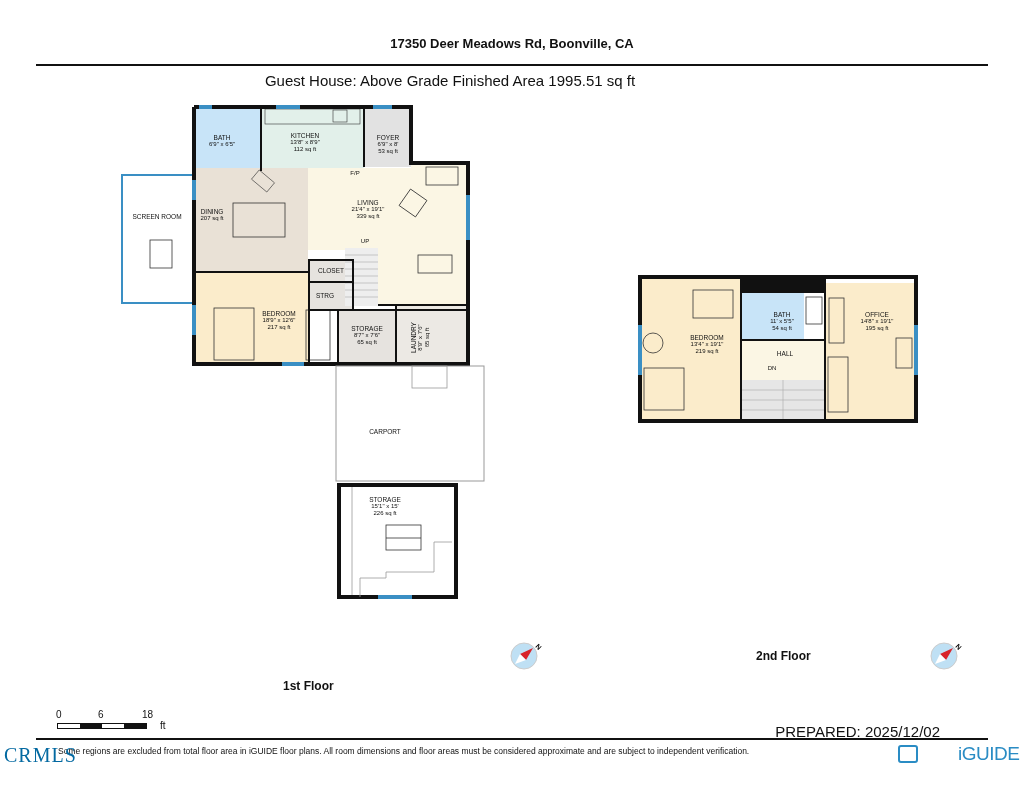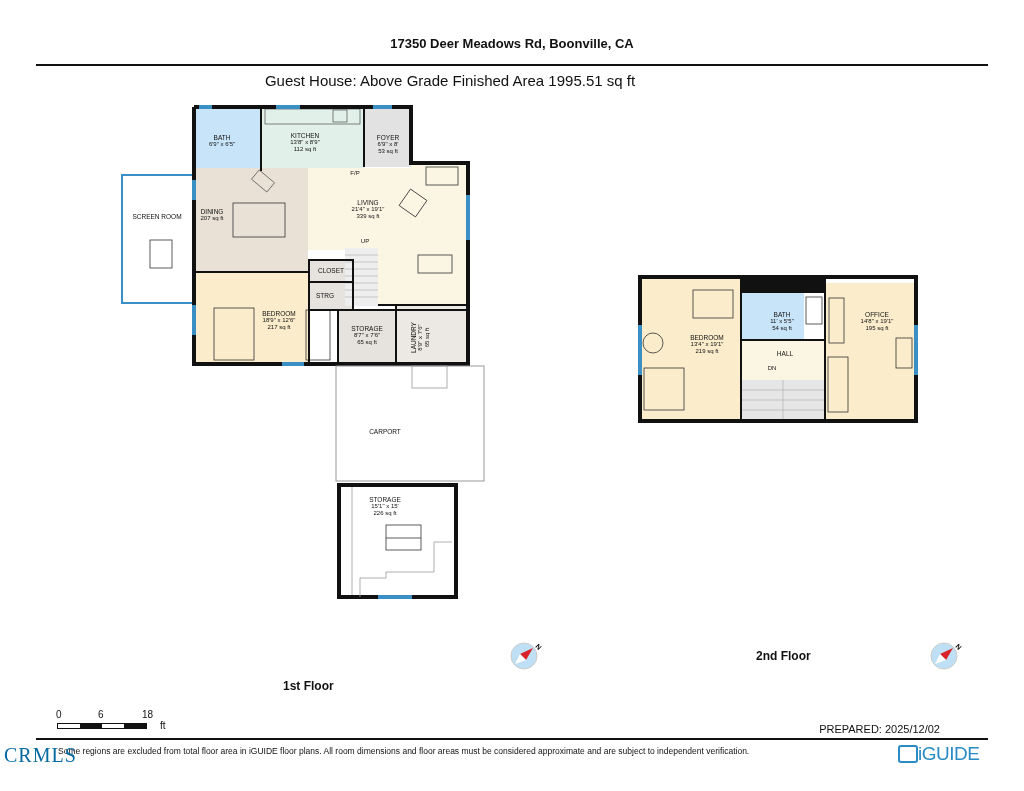--- a/index.html
+++ b/index.html
@@ -6,21 +6,21 @@
   body{width:1024px;height:791px;position:relative;overflow:hidden;font-family:"Liberation Sans",sans-serif;color:#111;}
   .abs{position:absolute;}
   .title{left:0;width:1024px;top:36px;text-align:center;font-weight:bold;font-size:13px;}
   .rule{left:36px;width:952px;height:2px;background:#111;}
   .subtitle{left:0;width:900px;top:72px;text-align:center;font-size:15px;}
   .room-label{position:absolute;text-align:center;font-size:6px;line-height:7px;font-weight:normal;color:#111;}
   .room-label b{font-weight:normal;display:block;font-size:6.5px;}
   .floor-label{font-weight:bold;font-size:12px;text-align:right;}
   .scale-txt{font-size:10px;}
   .disclaimer{left:58px;top:746px;font-size:8.5px;}
-  .prepared{right:84px;top:723px;font-size:11px;padding-left:16px;}
+  .prepared{right:84px;top:723px;font-size:15px;padding-left:16px;}
   .iguide{left:900px;top:743px;font-size:19px;color:#2a8cc4;font-weight:normal;letter-spacing:-0.5px;}
   .crmls{left:4px;top:744px;font-family:"Liberation Serif",serif;font-size:20px;color:#0369a1;letter-spacing:1px;}
 </style>
 </head>
 <body>
 
 <div class="abs title">17350 Deer Meadows Rd, Boonville, CA</div>
 <div class="abs rule" style="top:64px;"></div>
 <div class="abs subtitle">Guest House: Above Grade Finished Area 1995.51 sq ft</div>
 
@@ -208,13 +208,13 @@
 <div class="abs scale-txt" style="left:142px;top:709px;">18</div>
 <div class="abs" style="left:57px;top:723px;width:88px;height:4px;border:1px solid #111;background:linear-gradient(90deg,#fff 0 25%,#111 25% 50%,#fff 50% 75%,#111 75% 100%);"></div>
 <div class="abs scale-txt" style="left:160px;top:720px;">ft</div>
 
 <div class="abs prepared">PREPARED: 2025/12/02</div>
 <div class="abs rule" style="top:738px;"></div>
 <div class="abs disclaimer">Some regions are excluded from total floor area in iGUIDE floor plans. All room dimensions and floor areas must be considered approximate and are subject to independent verification.</div>
 <div class="abs crmls">CRMLS</div>
 
 <div class="abs" style="left:898px;top:745px;width:16px;height:14px;border:2px solid #2a8cc4;border-radius:3px;"></div>
-<div class="abs iguide" style="left:918px;">iGUIDE</div>
+<div class="abs iguide" style="left:918px;padding-left:40px;">iGUIDE</div>
 
 </body></html>

